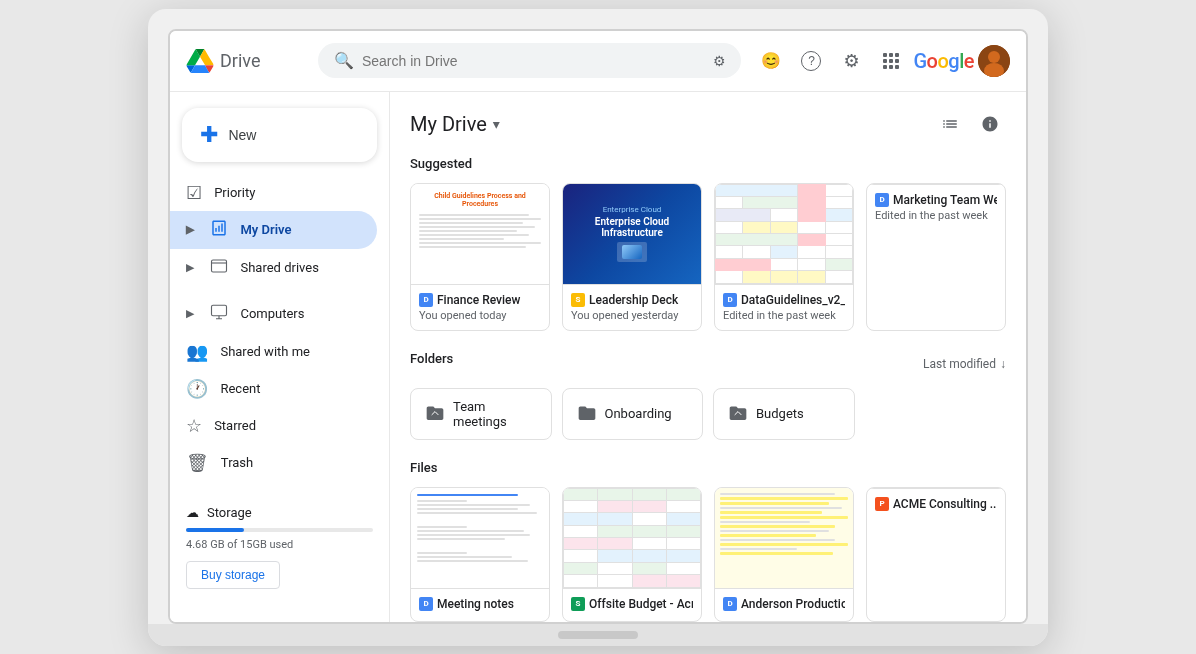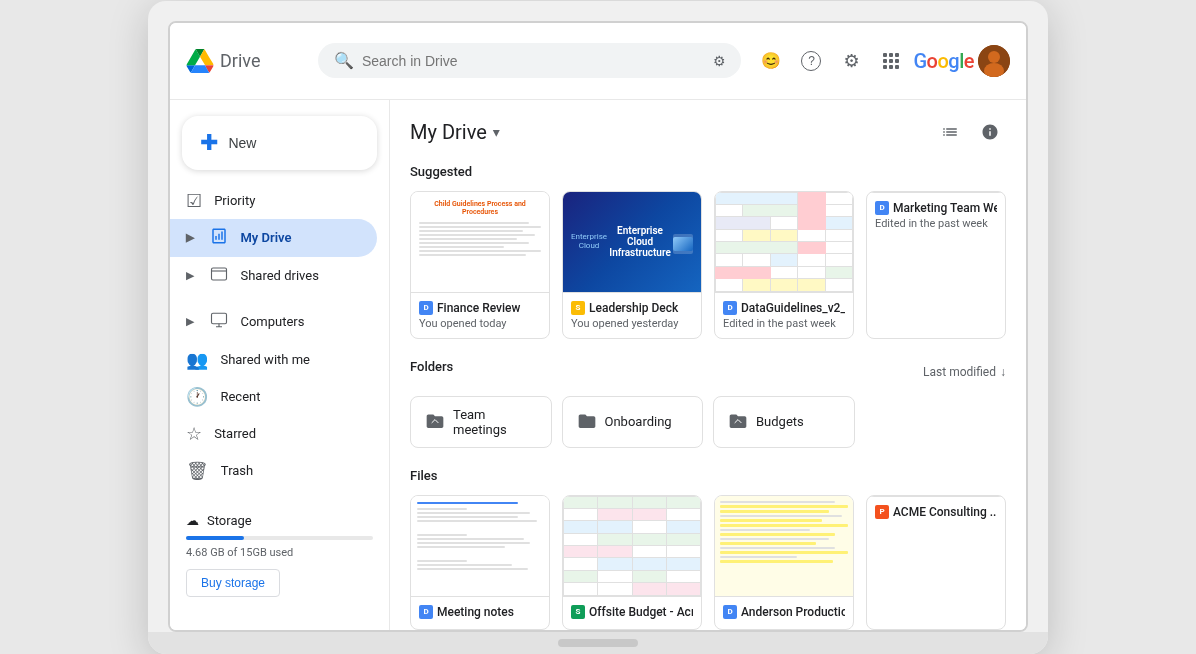--- a/index.html
+++ b/index.html
@@ -38,21 +38,21 @@
       width: 80px;
       height: 8px;
       background: #c8c8c8;
       border-radius: 4px;
     }
 
     
     .topbar {
       display: flex;
       align-items: center;
-      padding: 20px 16px;
+      padding: 12px 16px;
       border-bottom: 1px solid #e8e8e8;
       gap: 12px;
       background: #fff;
     }
     .logo-area {
       display: flex;
       align-items: center;
       gap: 6px;
       min-width: 120px;
     }
@@ -372,21 +372,21 @@
       height: 100%;
       background: #fff;
       padding: 6px;
     }
 
     .slide-thumb-dark {
       width: 100%;
       height: 100%;
       background: linear-gradient(135deg, #1a237e 0%, #0d47a1 50%, #1565c0 100%);
       display: flex;
-      flex-direction: row;
+      flex-direction: column;
       align-items: center;
       justify-content: center;
       color: white;
       font-size: 9px;
       text-align: center;
       padding: 8px;
     }
     .slide-thumb-dark .slide-title { font-size: 10px; font-weight: 600; }
 
     .marketing-thumb {

